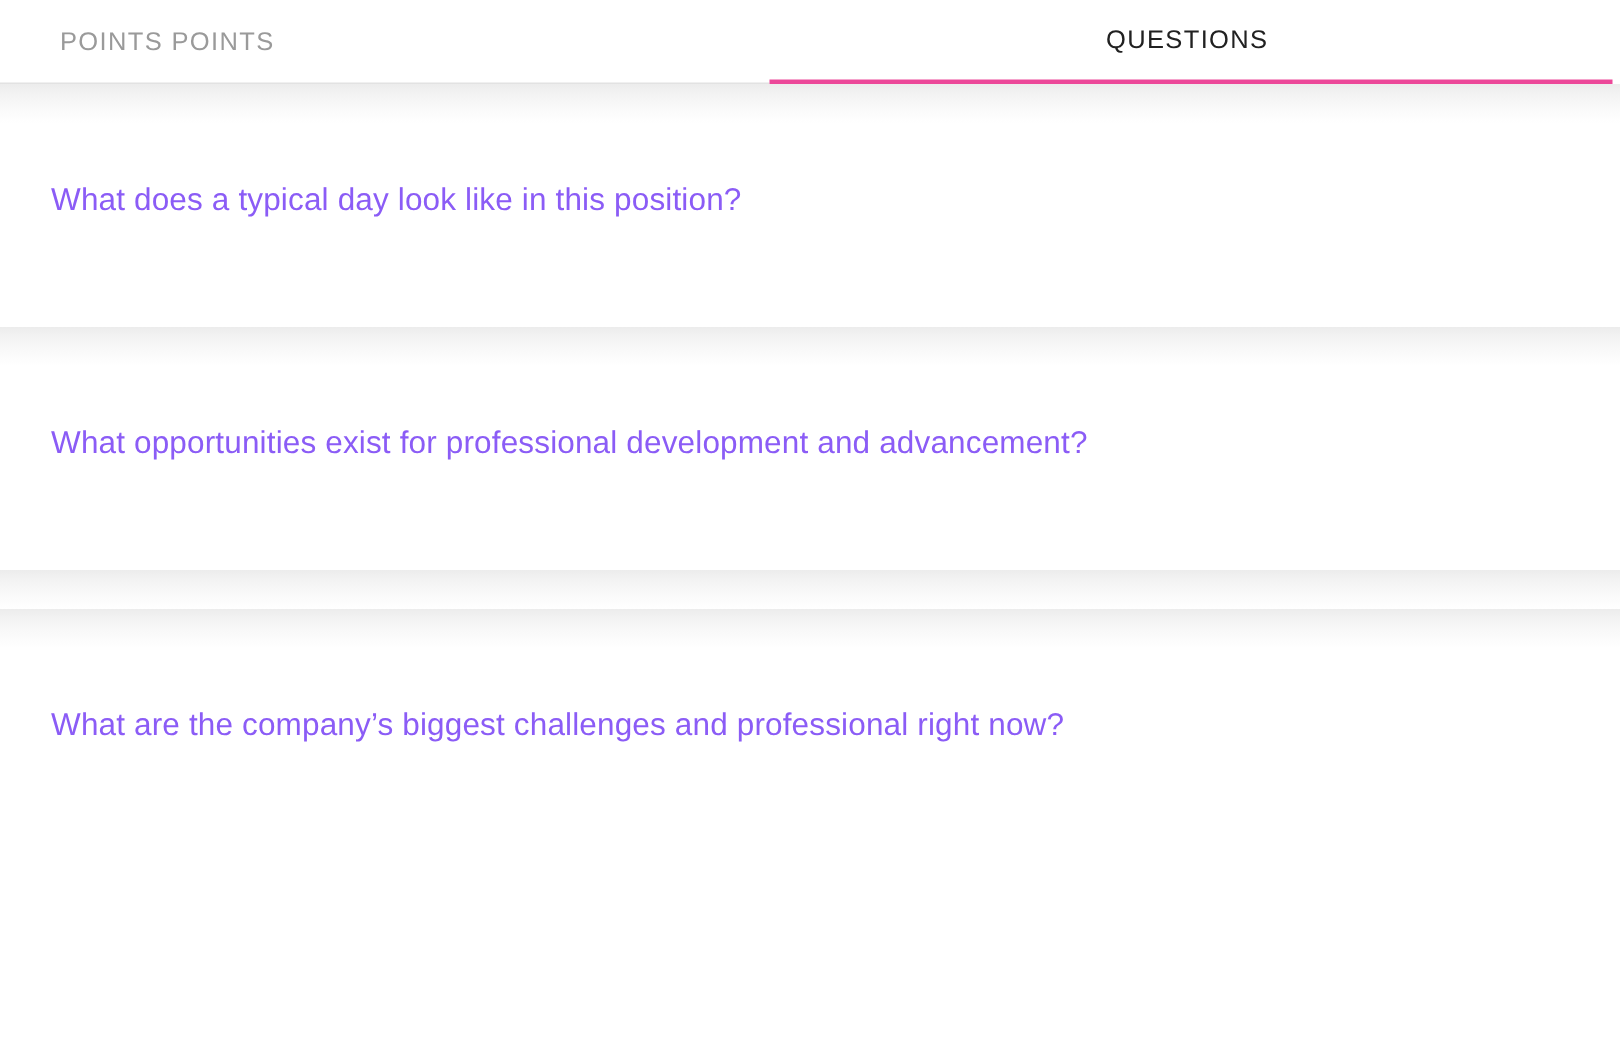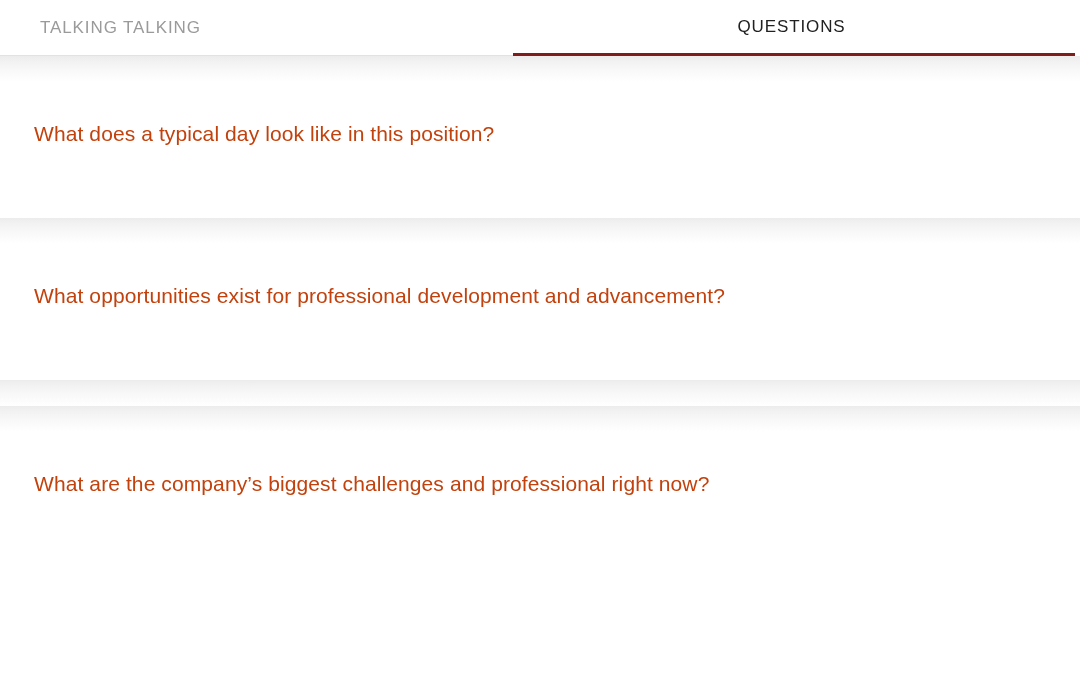--- a/index.html
+++ b/index.html
@@ -47,21 +47,21 @@
     width: 513px;
     justify-content: flex-start;
     padding-left: 40px;
     border-bottom: 1px solid #e2e2e2;
   }
 
   .tab-active {
     width: 562px;
     justify-content: center;
     padding-right: 5px;
-    border-bottom: 3px solid #7f1d1d;
+    border-bottom: 3px solid #ec4899;
   }
 
   .tab-label {
     font-size: 17px;
     letter-spacing: 0.9px;
     line-height: 1;
   }
 
   .tab-inactive .tab-label {
     color: #9a9a9a;
@@ -99,35 +99,35 @@
     cursor: pointer;
   }
 
   .card-text {
     position: absolute;
     left: 34px;
     top: 38px;
     right: 34px;
     font-size: 21px;
     line-height: 28px;
-    color: #c2410c;
+    color: #8b5cf6;
     font-weight: 400;
     letter-spacing: 0.1px;
     white-space: nowrap;
   }
 </style>
 </head>
 <body>
 
 <div class="app">
 
   <div class="tab-bar">
 
     <div class="tab tab-inactive">
-      <span class="tab-label">TALKING TALKING</span>
+      <span class="tab-label">POINTS POINTS</span>
     </div>
 
     <div class="tab tab-active">
       <span class="tab-label">QUESTIONS</span>
     </div>
 
   </div>
 
   <div class="list">
 

